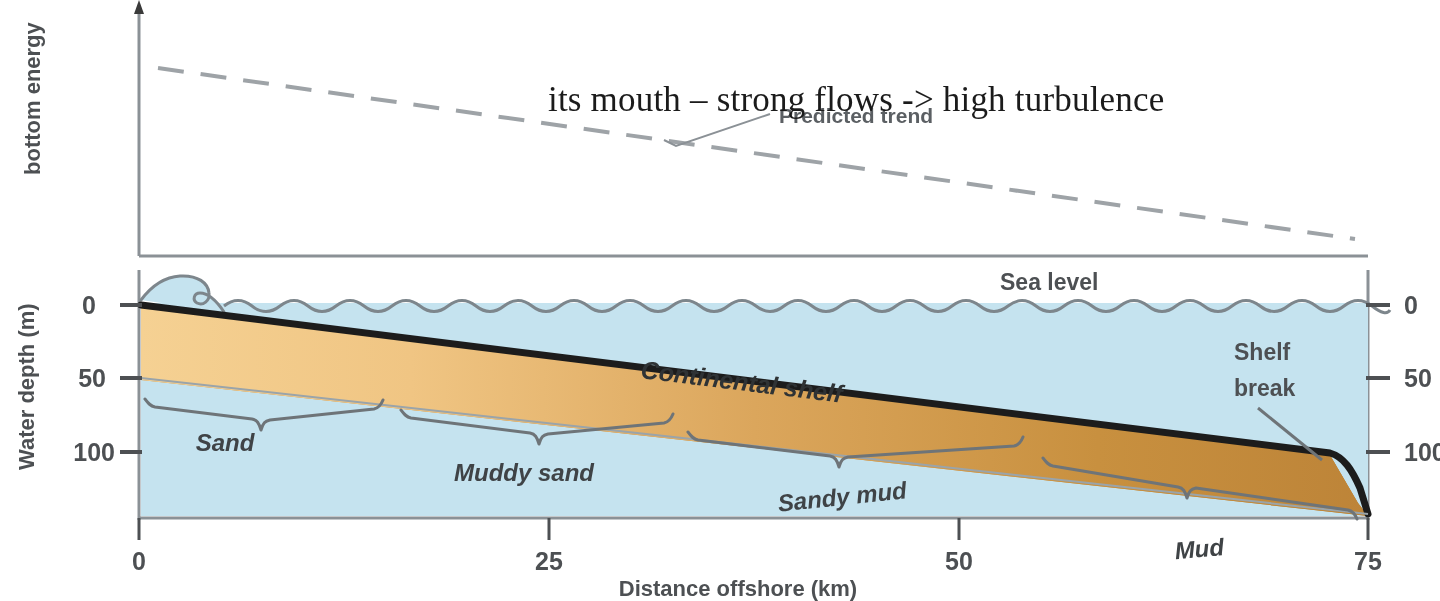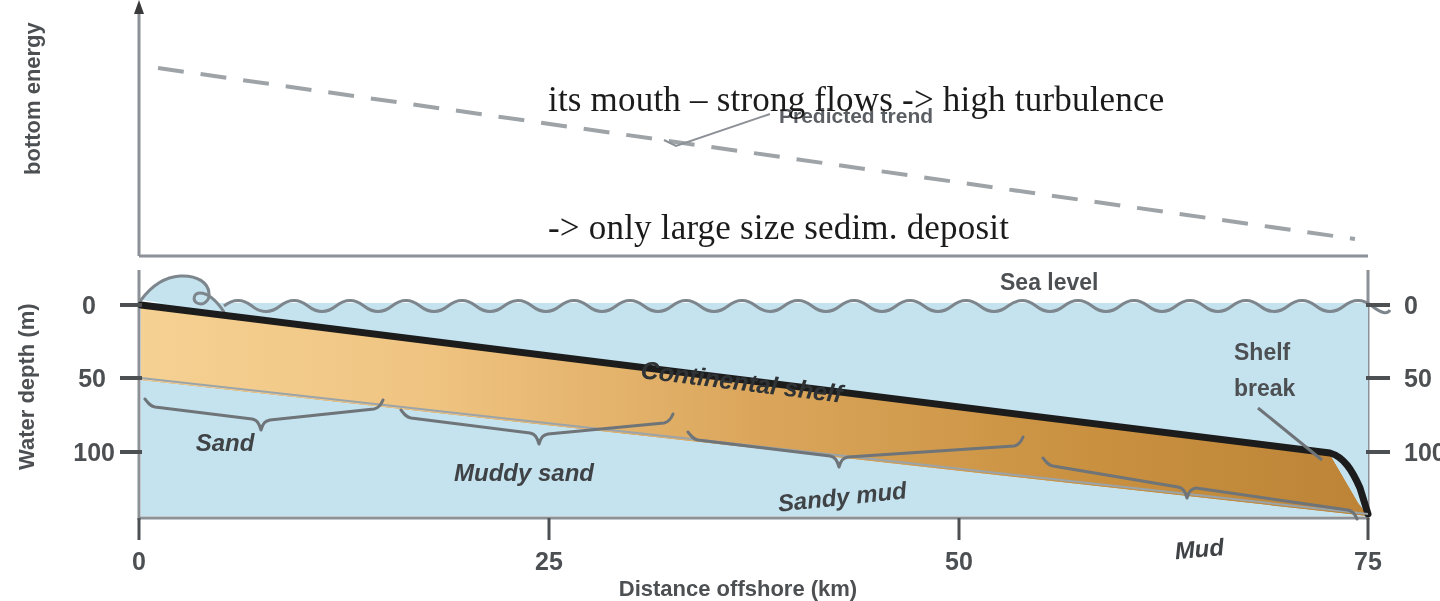--- a/index.html
+++ b/index.html
@@ -256,14 +256,13 @@
                L 1348,510
                C 1353,511 1355,514 1357,519" fill="none" stroke="#6e7478" stroke-width="3" stroke-linecap="round" stroke-linejoin="round"></path>
       <text class="sed-label" transform="translate(1200,557) rotate(-5)" text-anchor="middle">Mud</text>
     </g>
 
   </g>
 </svg>
 
 <div id="overlay-text">
   <span class="line">its mouth – strong flows -&gt; high turbulence</span>
-  <span class="line">-&gt; only large size sedim. deposit</span>
 </div>
 
 </body></html>

